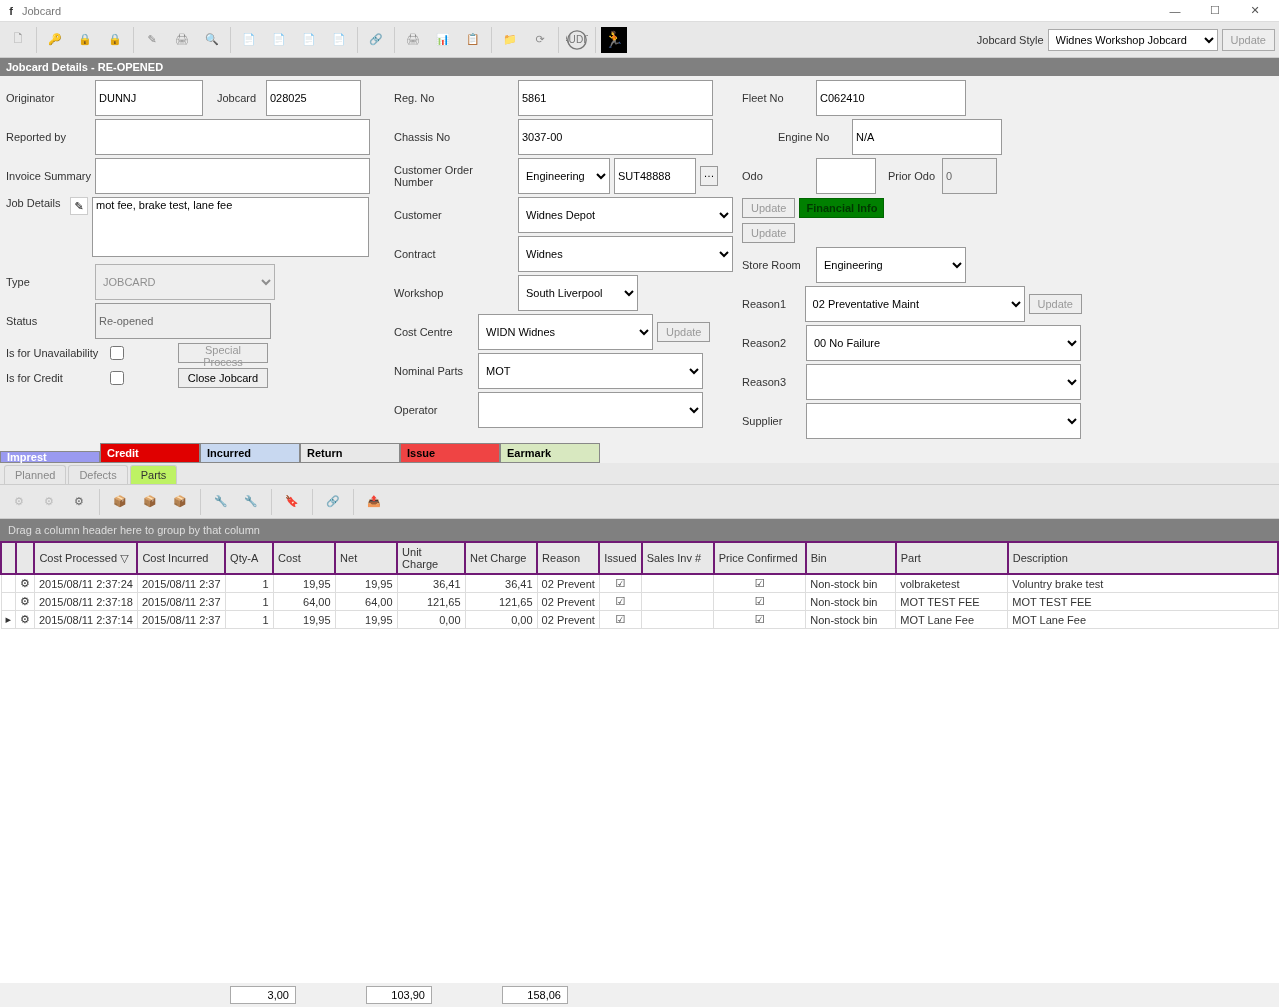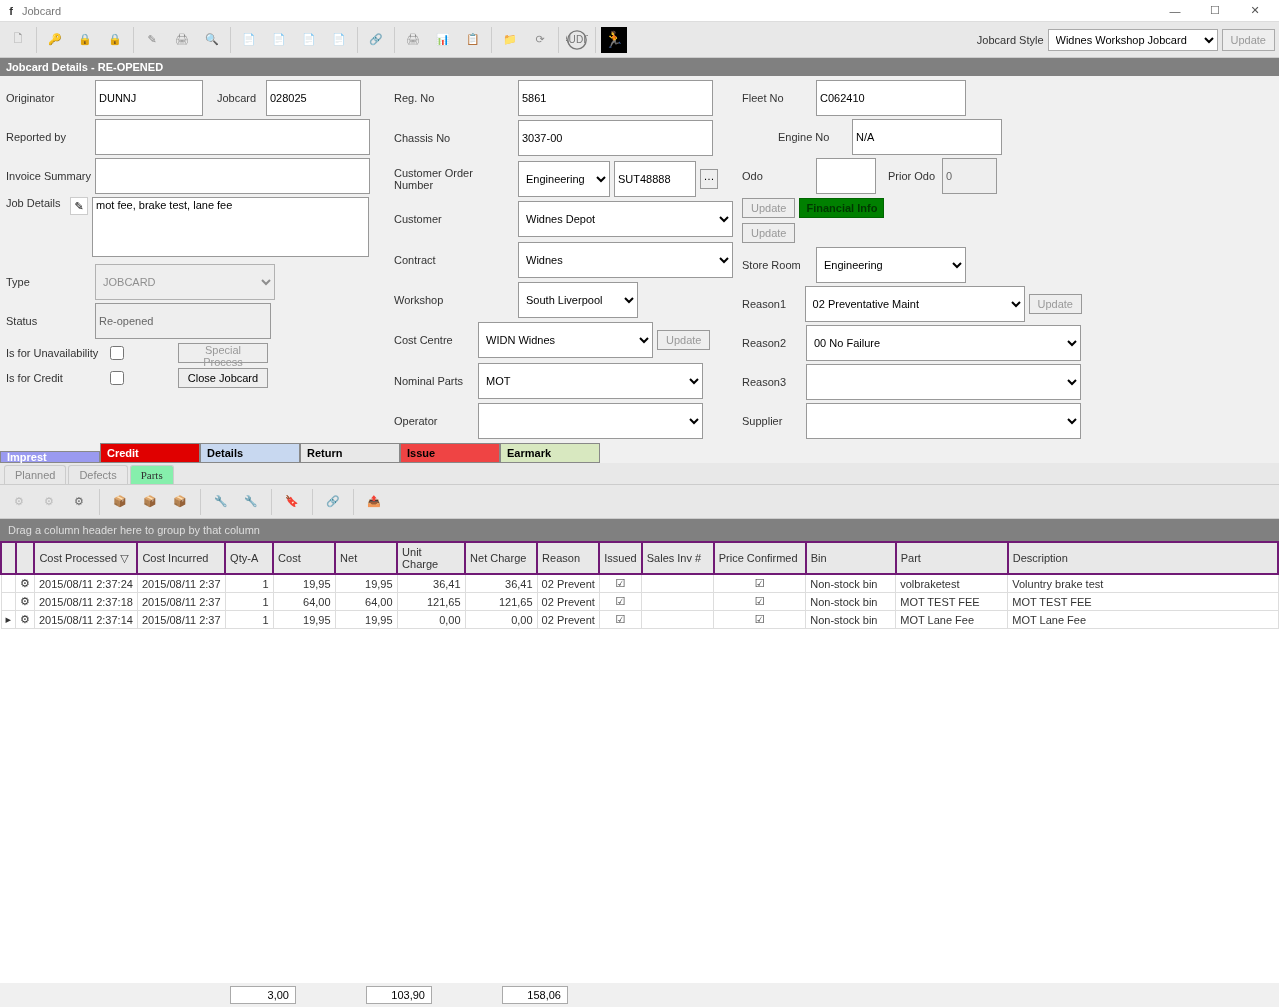--- a/index.html
+++ b/index.html
@@ -41,21 +41,21 @@
 .trans-hdr .tbox { width: 100px; border: 1px solid #888; display: flex; align-items: center; padding: 0 6px; font-weight: bold; }
 .tbox.imprest { background: #9a9af0; color: #fff; margin-top: 8px; }
 .tbox.credit { background: #e00000; color: #fff; }
 .tbox.variance { background: #c8d8f0; color: #000; }
 .tbox.return { background: #e8e8e8; color: #000; }
 .tbox.issue { background: #ef4444; color: #000; }
 .tbox.earmark { background: #d8e8c0; color: #000; }
 
 .tabs { display: flex; background: #e8e8e8; border-bottom: 1px solid #ccc; padding: 2px 4px 0 4px; gap: 2px; }
 .tab { padding: 3px 10px; border: 1px solid #ccc; border-bottom: none; background: #e8e8e8; color: #888; border-radius: 3px 3px 0 0; }
-.tab.active { background: #86efac; color: #333; font-family: Liberation Serif, serif; }
+.tab.active { background: #bef264; color: #333; }
 
 .mini-toolbar { height: 34px; background: #e8e8e8; display: flex; align-items: center; padding: 0 6px; gap: 4px; border-bottom: 1px solid #ccc; }
 .mini-toolbar .mbtn { width: 26px; height: 26px; display: flex; align-items: center; justify-content: center; color: #bbb; }
 .mini-toolbar .msep { width: 1px; height: 26px; background: #ccc; margin: 0 3px; }
 
 .group-bar { background: #808080; color: #ddd; padding: 5px 8px; }
 
 table.grid { width: 100%; border-collapse: collapse; background: #fff; }
 table.grid th { background: #e8e8e8; border: 2px solid #701a75; padding: 3px 4px; text-align: left; font-weight: normal; color: #333; height: 20px; }
 table.grid td { border: 1px solid #ddd; padding: 2px 4px; height: 18px; color: #333; white-space: nowrap; overflow: hidden; }
@@ -160,21 +160,21 @@
       <input type="checkbox" class="chk" style="">
       <button class="btn" style="width:90px;margin-left:50px;">Special Process</button>
     </div>
     <div class="row">
       <span class="lbl" style="width:100px;">Is for Credit</span>
       <input type="checkbox" class="chk" style="">
       <button class="btn enabled" style="width:90px;margin-left:50px;">Close Jobcard</button>
     </div>
   </div>
 
-  <div class="col" style="width:340px;justify-content:space-between;">
+  <div class="col" style="width:340px;">
     <div class="row">
       <span class="lbl" style="width:120px;">Reg. No</span>
       <input type="text" style="width: 195px;" value="5861">
     </div>
     <div class="row">
       <span class="lbl" style="width:120px;">Chassis No</span>
       <input type="text" style="width: 195px;" value="3037-00">
     </div>
     <div class="row">
       <span class="lbl" style="width:120px;">Customer Order Number</span>
@@ -251,21 +251,21 @@
     <div class="row">
       <span class="lbl" style="width:60px;">Supplier</span>
       <select style="width:275px;"><option></option></select>
     </div>
   </div>
 </div>
 
 <div class="trans-hdr">
   <div class="tbox imprest">Imprest</div>
   <div class="tbox credit">Credit</div>
-  <div class="tbox variance">Details</div>
+  <div class="tbox variance">Incurred</div>
   <div class="tbox return">Return</div>
   <div class="tbox issue">Issue</div>
   <div class="tbox earmark">Earmark</div>
 </div>
 
 <div class="tabs">
   <div class="tab">Planned</div>
   <div class="tab">Defects</div>
   <div class="tab active">Parts</div>
 </div>

